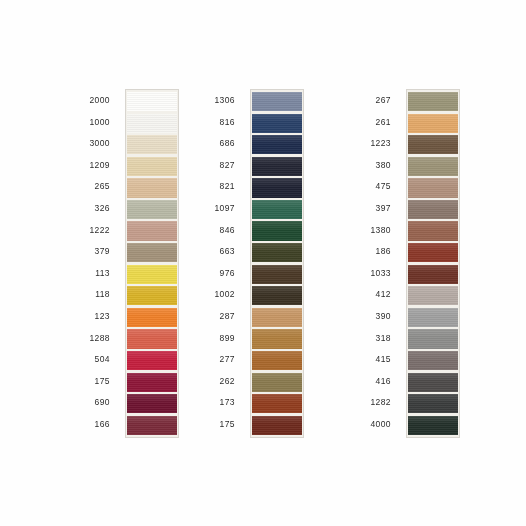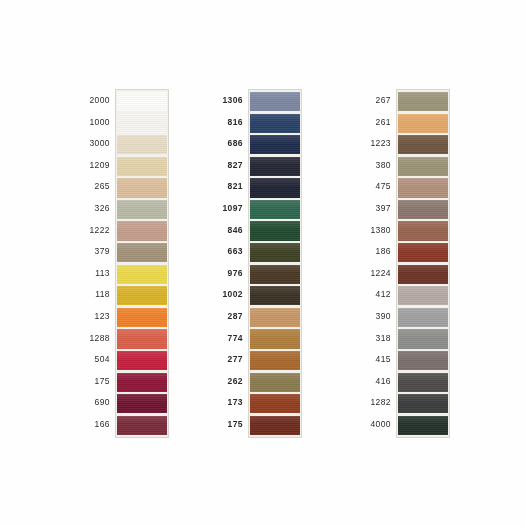--- a/index.html
+++ b/index.html
@@ -32,28 +32,28 @@
     justify-content: flex-start;
   }
   .chart-column {
     position: absolute;
     top: 90px;
     display: flex;
     flex-direction: row;
     align-items: stretch;
   }
   .chart-column.col-0 { left: 74px; }
-  .chart-column.col-1 { left: 207px; font-weight: bold; }
+  .chart-column.col-1 { left: 199px; }
   .chart-column.col-2 { left: 355px; }
 
   .labels-col {
     width: 36px;
     display: flex;
     flex-direction: column;
-    padding-right: 6px;
+    padding-right: 16px;
   }
   .swatch-col {
     width: 50px;
     display: flex;
     flex-direction: column;
     background: #f2f0ea;
     padding: 2px 1px 2px 1px;
     box-shadow: 0 0 0 1px rgba(170,165,150,0.45);
   }
   .row-label {
@@ -188,21 +188,21 @@
           <div class="row-label">816</div>
           <div class="row-label">686</div>
           <div class="row-label">827</div>
           <div class="row-label">821</div>
           <div class="row-label">1097</div>
           <div class="row-label">846</div>
           <div class="row-label">663</div>
           <div class="row-label">976</div>
           <div class="row-label">1002</div>
           <div class="row-label">287</div>
-          <div class="row-label">774</div>
+          <div class="row-label">899</div>
           <div class="row-label">277</div>
           <div class="row-label">262</div>
           <div class="row-label">173</div>
           <div class="row-label">175</div>
         </div>
         <div class="swatch-col">
           <div class="swatch" style="background: rgb(123, 135, 160);">
             <span class="sheen"></span>
             <span class="gloss"></span>
           </div>
@@ -271,21 +271,21 @@
       <div class="chart-column col-2">
         <div class="labels-col">
           <div class="row-label">267</div>
           <div class="row-label">261</div>
           <div class="row-label">1223</div>
           <div class="row-label">380</div>
           <div class="row-label">475</div>
           <div class="row-label">397</div>
           <div class="row-label">1380</div>
           <div class="row-label">186</div>
-          <div class="row-label">1224</div>
+          <div class="row-label">1033</div>
           <div class="row-label">412</div>
           <div class="row-label">390</div>
           <div class="row-label">318</div>
           <div class="row-label">415</div>
           <div class="row-label">416</div>
           <div class="row-label">1282</div>
           <div class="row-label">4000</div>
         </div>
         <div class="swatch-col">
           <div class="swatch" style="background: rgb(154, 149, 120);">

